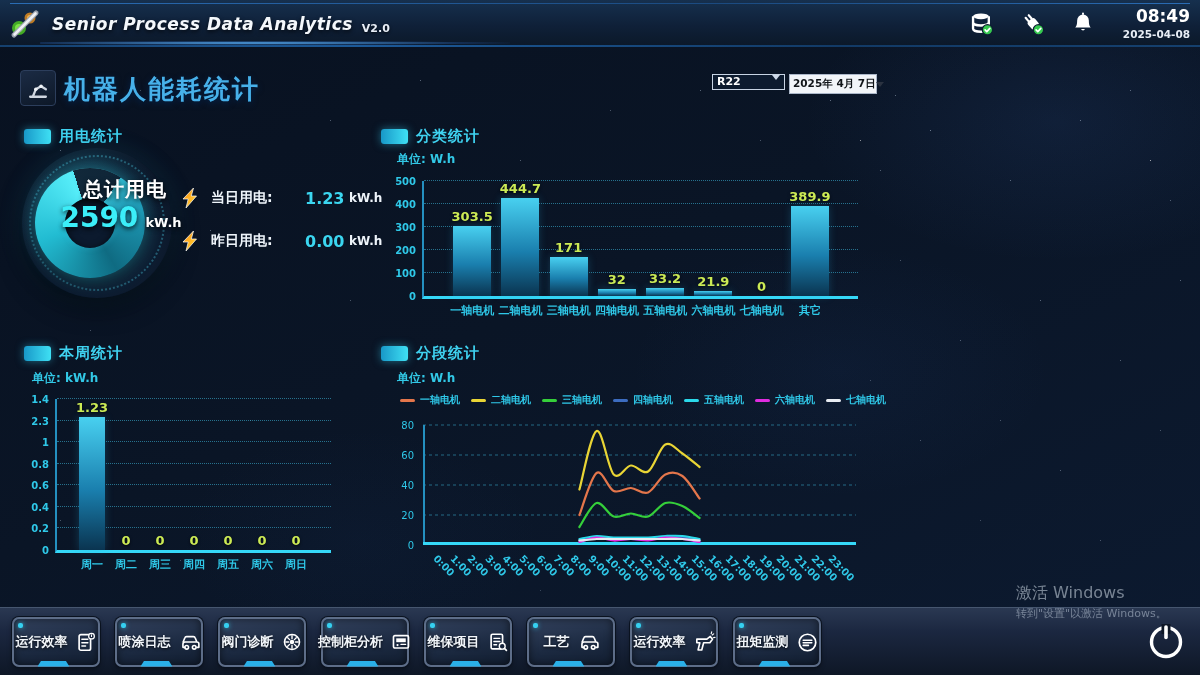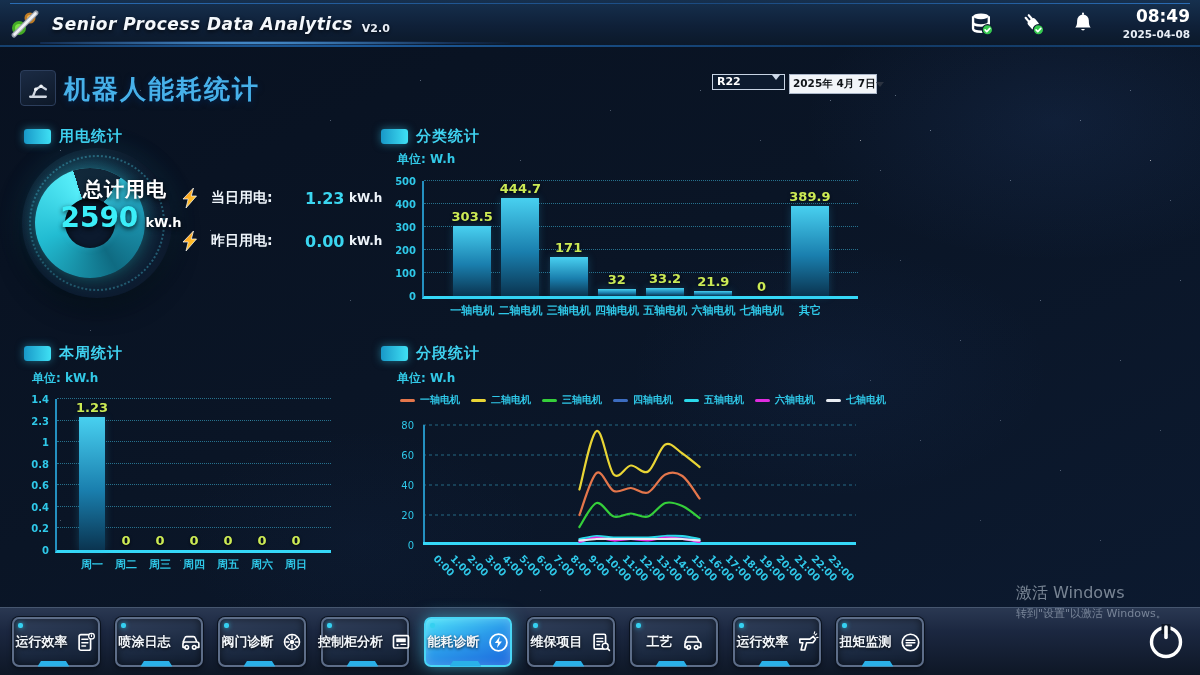--- a/index.html
+++ b/index.html
@@ -456,29 +456,20 @@
         <i class="dot"></i>
         <i class="trap"></i>
         <span class="nlabel">控制柜分析</span>
         <span class="nicon"><svg width="22" height="22" viewBox="0 0 24 24">
             <rect x="3.8" y="5" width="16.4" height="13.5" rx="1.5" fill="none" stroke="#fff" stroke-width="1.8"></rect>
             <rect x="6.8" y="8" width="10.4" height="4.2" fill="#fff"></rect>
             <circle cx="8.2" cy="15.3" r="1.2" fill="#fff"></circle>
             <path d="M12 14.6h5" stroke="#fff" stroke-width="1.5" stroke-linecap="round"></path>
           </svg></span>
       </div>
-      <div class="navbtn active">
-        <i class="dot"></i>
-        <i class="trap"></i>
-        <span class="nlabel">能耗诊断</span>
-        <span class="nicon"><svg width="23" height="23" viewBox="0 0 24 24">
-            <circle cx="12" cy="12" r="8.8" fill="none" stroke="#fff" stroke-width="1.9"></circle>
-            <path d="M13.4 5.8l-5.2 6.8h3.3l-1.1 5.1 5.2-6.8h-3.3z" fill="#fff"></path>
-          </svg></span>
-      </div>
       <div class="navbtn">
         <i class="dot"></i>
         <i class="trap"></i>
         <span class="nlabel">维保项目</span>
         <span class="nicon"><svg width="22" height="22" viewBox="0 0 24 24">
             <rect x="4.5" y="3.5" width="12.5" height="16" rx="1.6" fill="none" stroke="#fff" stroke-width="1.8"></rect>
             <path d="M7.5 8h6.5M7.5 11.5h6.5M7.5 15h3" stroke="#fff" stroke-width="1.5" stroke-linecap="round"></path>
             <circle cx="16.6" cy="16.6" r="3.2" fill="#16233a" stroke="#fff" stroke-width="1.5"></circle>
             <path d="M19 19l2.2 2.2" stroke="#fff" stroke-width="1.8" stroke-linecap="round"></path>
           </svg></span>

